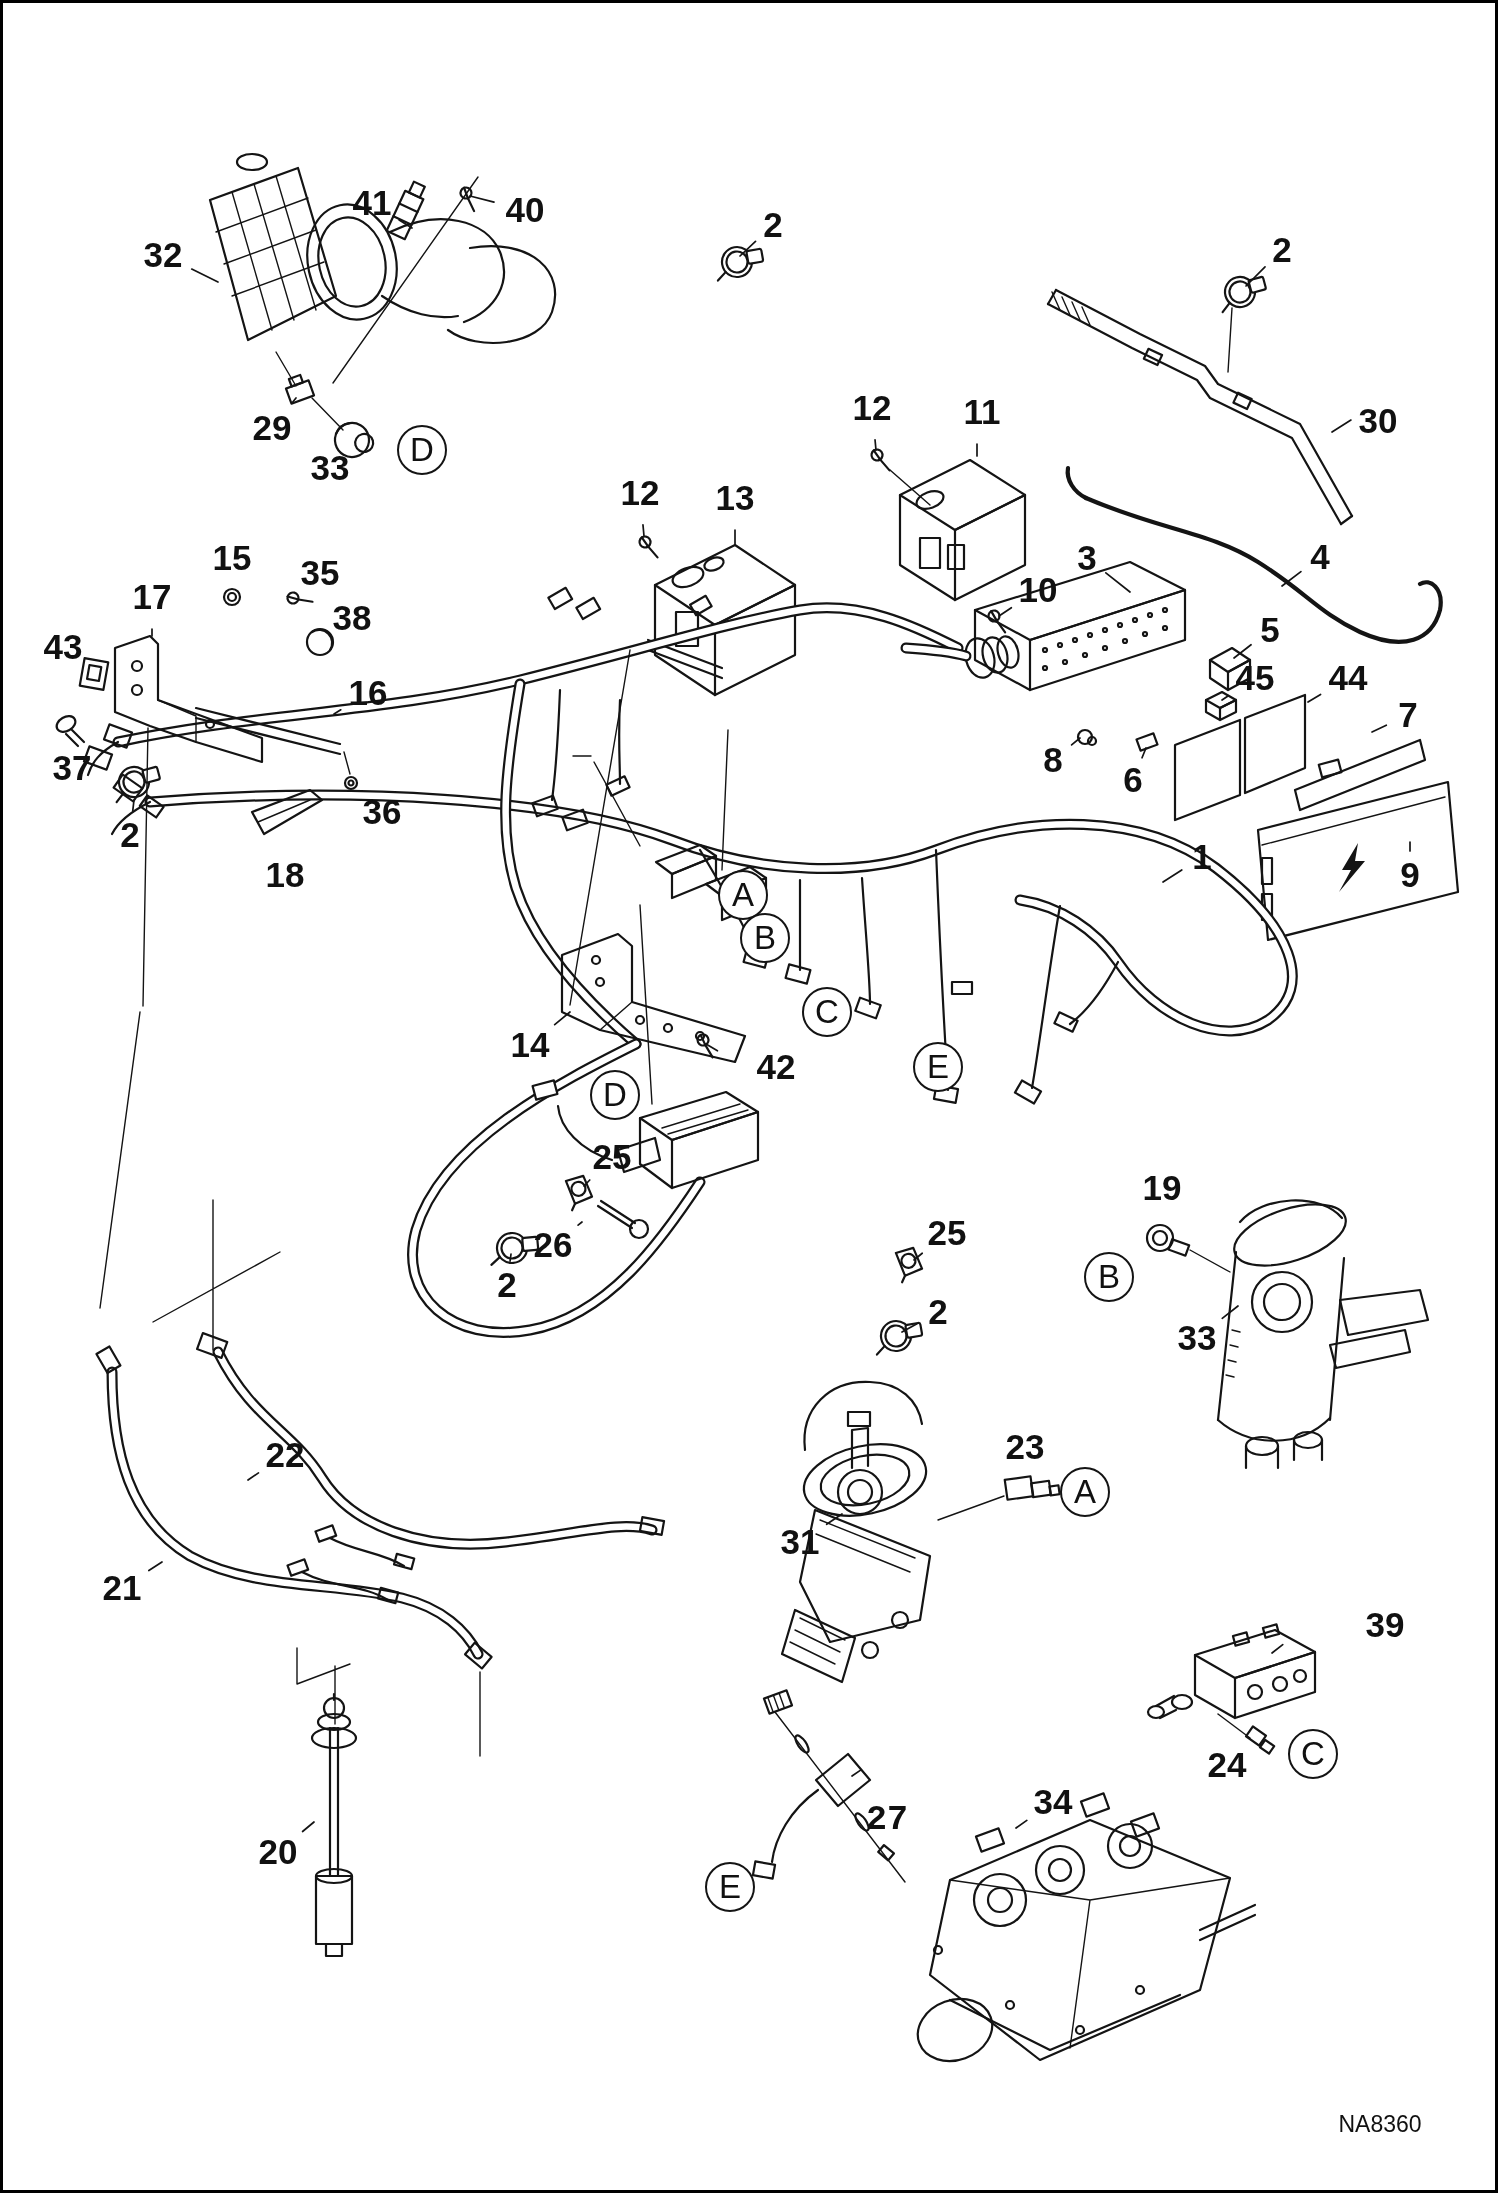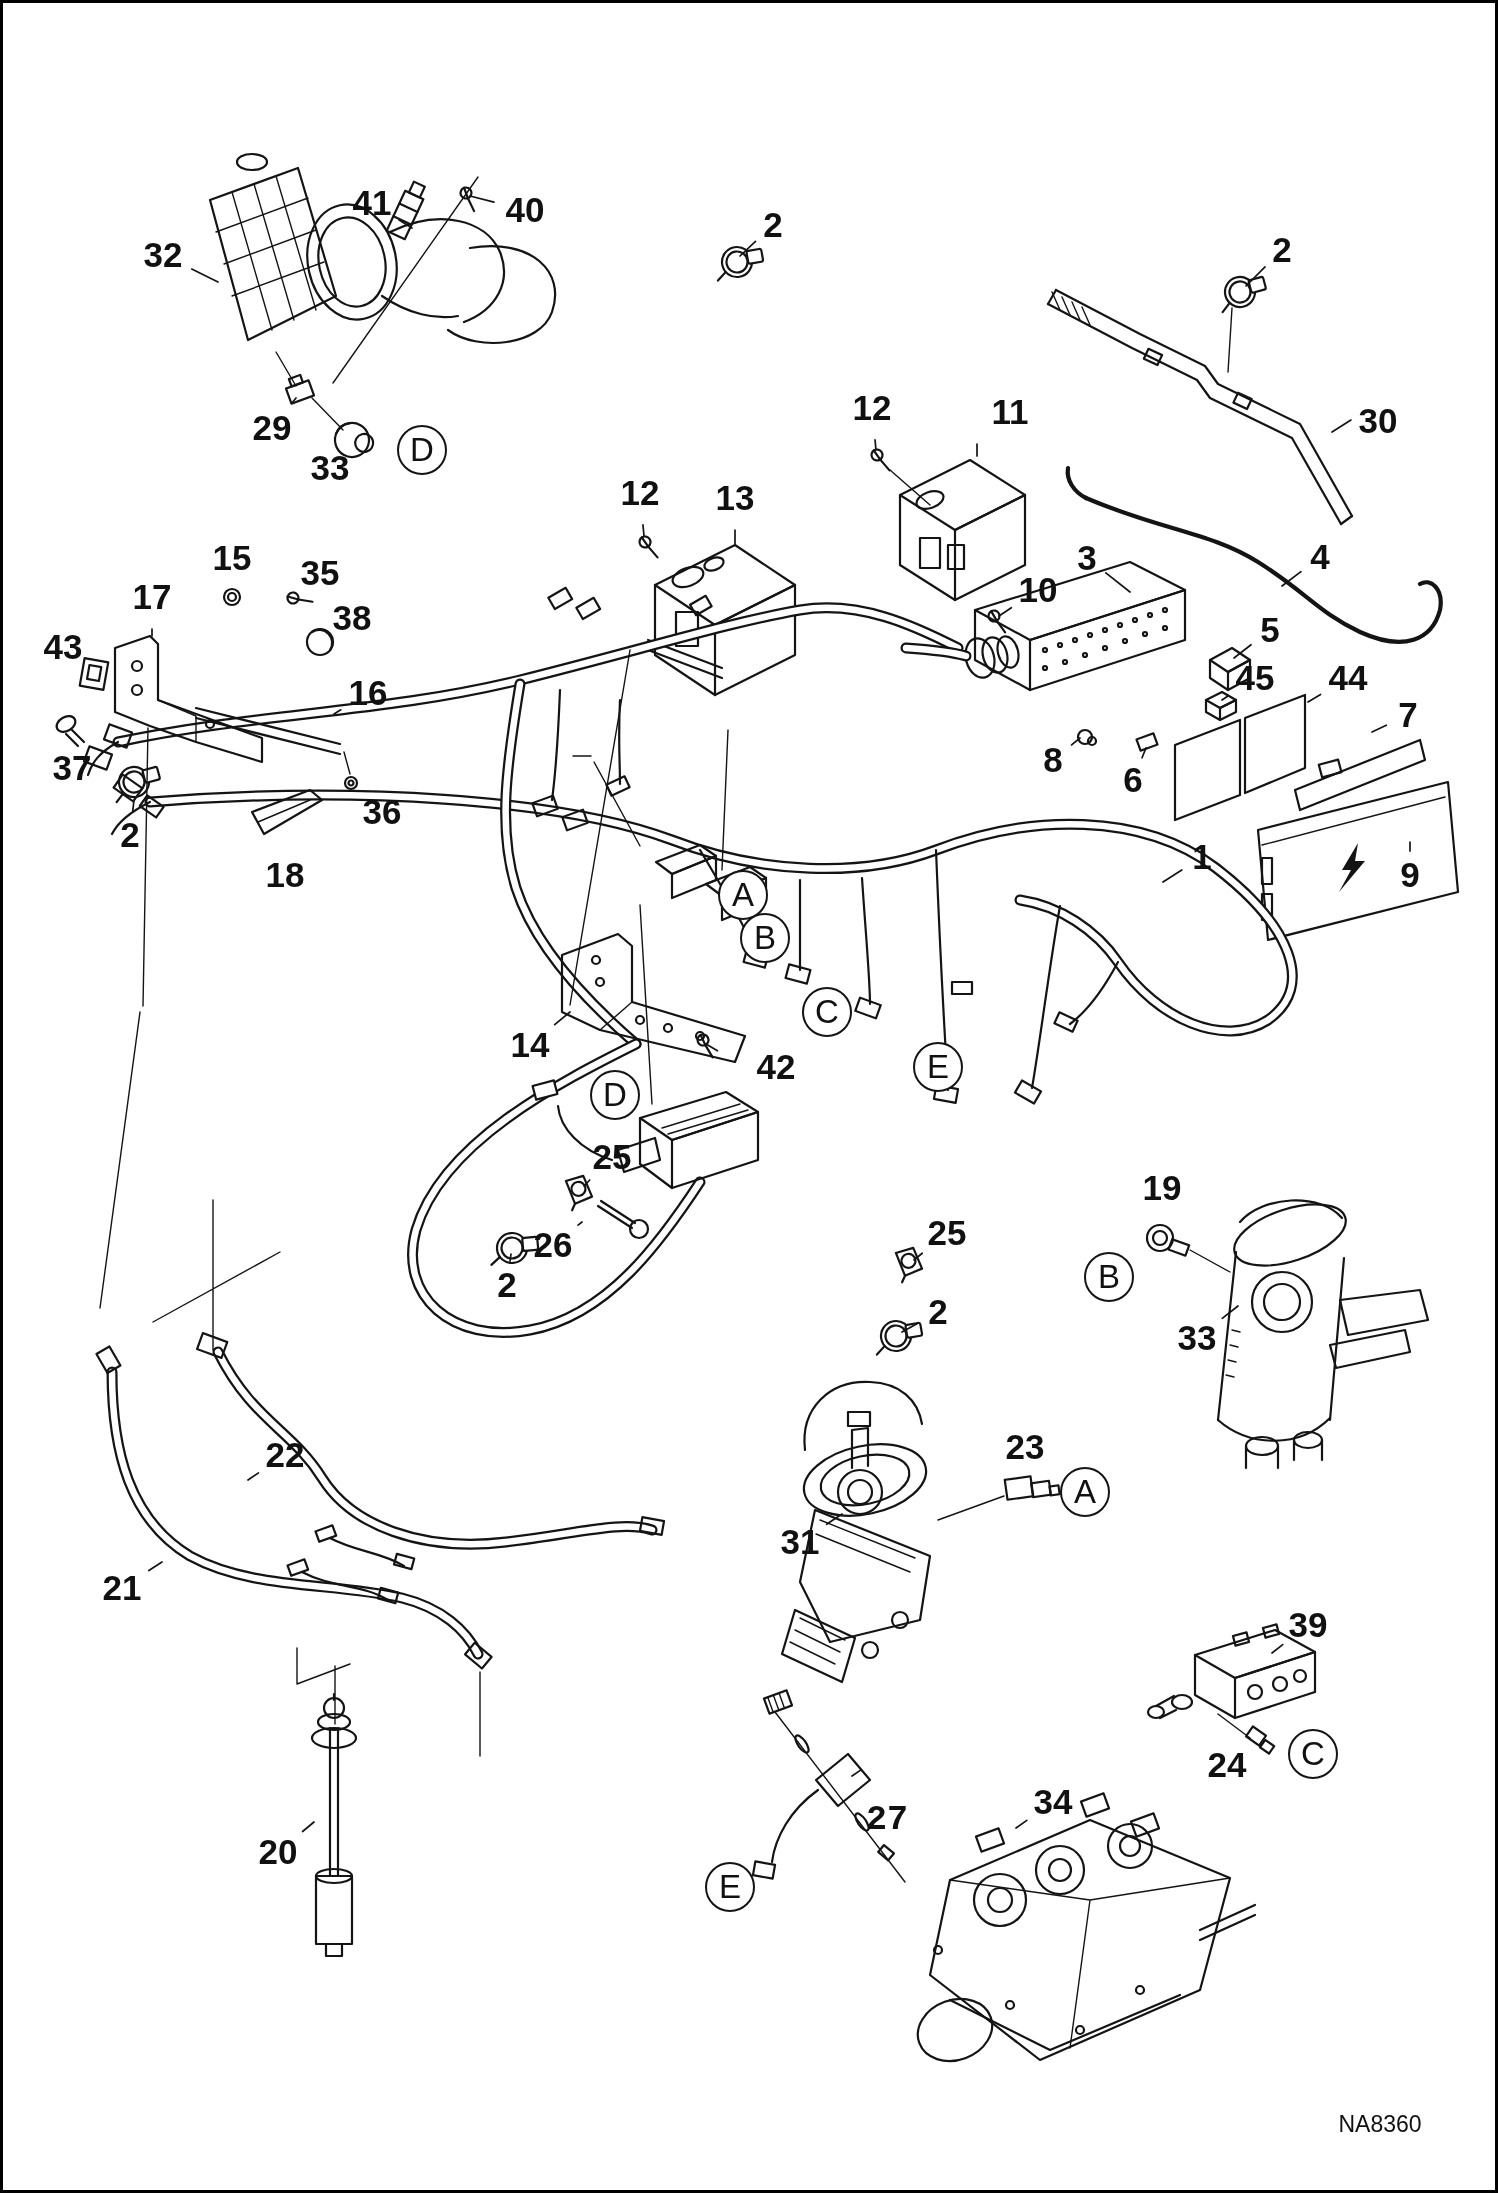--- a/index.html
+++ b/index.html
@@ -488,21 +488,21 @@
       <div class="callout" style="left: 272px; top: 428px;">29</div>
       <div class="callout" style="left: 330px; top: 468px;">33</div>
       <div class="callout" style="left: 773px; top: 225px;">2</div>
       <div class="callout" style="left: 1282px; top: 250px;">2</div>
       <div class="callout" style="left: 1378px; top: 421px;">30</div>
       <div class="callout" style="left: 1320px; top: 557px;">4</div>
       <div class="callout" style="left: 1087px; top: 558px;">3</div>
       <div class="callout" style="left: 640px; top: 493px;">12</div>
       <div class="callout" style="left: 735px; top: 498px;">13</div>
       <div class="callout" style="left: 872px; top: 408px;">12</div>
-      <div class="callout" style="left: 1010px; top: 412px; text-align: center;">11</div>
+      <div class="callout" style="left: 982px; top: 412px; text-align: center;">11</div>
       <div class="callout" style="left: 1038px; top: 590px;">10</div>
       <div class="callout" style="left: 1270px; top: 630px;">5</div>
       <div class="callout" style="left: 1255px; top: 678px;">45</div>
       <div class="callout" style="left: 1348px; top: 678px;">44</div>
       <div class="callout" style="left: 1408px; top: 715px;">7</div>
       <div class="callout" style="left: 1053px; top: 760px;">8</div>
       <div class="callout" style="left: 1133px; top: 780px;">6</div>
       <div class="callout" style="left: 1202px; top: 857px;">1</div>
       <div class="callout" style="left: 1410px; top: 875px;">9</div>
       <div class="callout" style="left: 232px; top: 558px;">15</div>
@@ -521,21 +521,21 @@
       <div class="callout" style="left: 553px; top: 1245px;">26</div>
       <div class="callout" style="left: 507px; top: 1285px;">2</div>
       <div class="callout" style="left: 947px; top: 1233px;">25</div>
       <div class="callout" style="left: 938px; top: 1312px;">2</div>
       <div class="callout" style="left: 1162px; top: 1188px;">19</div>
       <div class="callout" style="left: 1197px; top: 1338px;">33</div>
       <div class="callout" style="left: 285px; top: 1455px;">22</div>
       <div class="callout" style="left: 122px; top: 1588px;">21</div>
       <div class="callout" style="left: 1025px; top: 1447px;">23</div>
       <div class="callout" style="left: 800px; top: 1542px;">31</div>
-      <div class="callout" style="left: 1308px; top: 1625px;">39</div>
+      <div class="callout" style="left: 1385px; top: 1625px;">39</div>
       <div class="callout" style="left: 1227px; top: 1765px;">24</div>
       <div class="callout" style="left: 887px; top: 1820px; font-family: Liberation Mono, monospace;">27</div>
       <div class="callout" style="left: 1053px; top: 1802px;">34</div>
       <div class="callout" style="left: 278px; top: 1852px;">20</div>
     </div>
   <div id="circle-root">
       <div class="refcircle" style="left: 422px; top: 450px;">D</div>
       <div class="refcircle" style="left: 743px; top: 895px;">A</div>
       <div class="refcircle" style="left: 765px; top: 938px;">B</div>
       <div class="refcircle" style="left: 827px; top: 1012px;">C</div>

